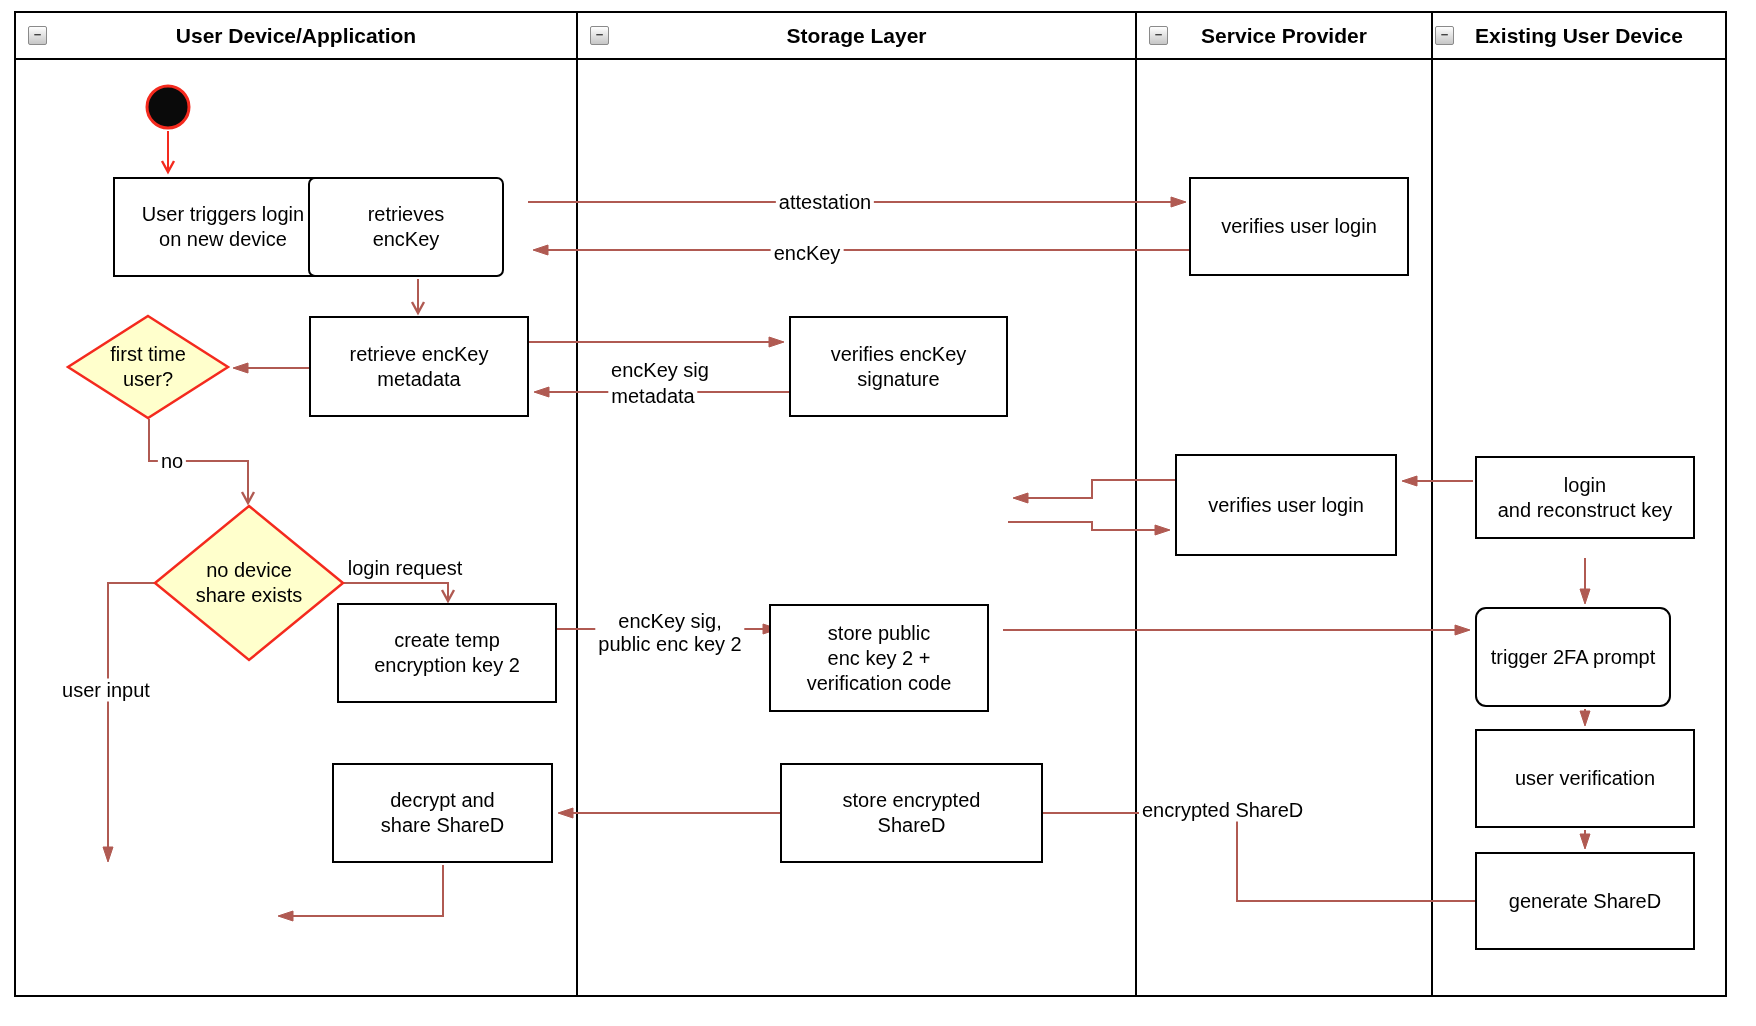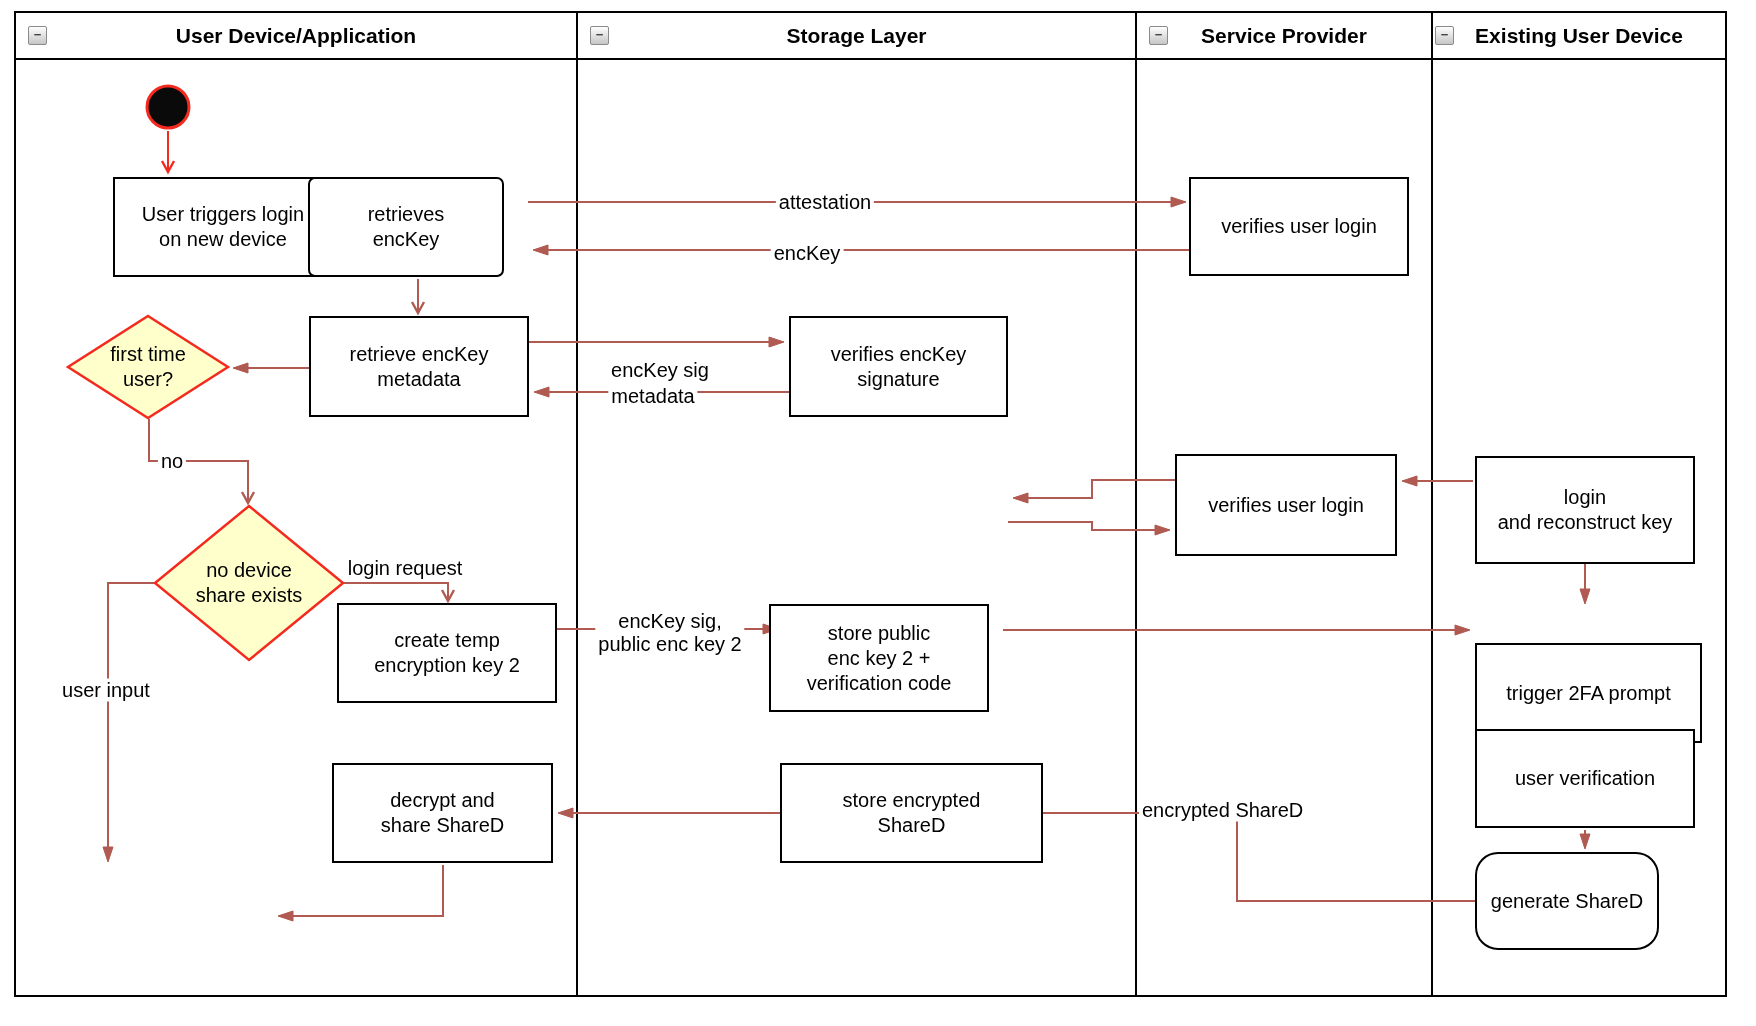--- a/index.html
+++ b/index.html
@@ -106,30 +106,30 @@
   <div class="node" style="left:73px;top:177px;width:220px;height:100px;margin-left:40px;">User triggers login
 on new device</div>
   <div class="node" style="left:308px;top:177px;width:196px;height:100px;border-radius:7px;">retrieves
 encKey</div>
   <div class="node" style="left:1189px;top:177px;width:220px;height:99px;">verifies user login</div>
   <div class="node" style="left:309px;top:316px;width:220px;height:101px;">retrieve encKey
 metadata</div>
   <div class="node" style="left:789px;top:316px;width:219px;height:101px;">verifies encKey
 signature</div>
   <div class="node" style="left:1175px;top:454px;width:222px;height:102px;">verifies user login</div>
-  <div class="node" style="left:1475px;top:456px;width:220px;height:108px;">login
+  <div class="node" style="left:1475px;top:456px;width:220px;height:83px;">login
 and reconstruct key</div>
   <div class="node" style="left:337px;top:603px;width:220px;height:100px;">create temp
 encryption key 2</div>
   <div class="node" style="left:769px;top:604px;width:220px;height:108px;">store public
 enc key 2 +
 verification code</div>
-  <div class="node" style="left:1475px;top:643px;width:227px;height:100px;">trigger 2FA prompt</div>
+  <div class="node" style="left:1475px;top:607px;width:196px;height:100px;border-radius:11px;">trigger 2FA prompt</div>
   <div class="node" style="left:1475px;top:729px;width:220px;height:99px;">user verification</div>
-  <div class="node" style="left:1475px;top:852px;width:184px;height:98px;border-radius:23px;">generate ShareD</div>
+  <div class="node" style="left:1475px;top:852px;width:220px;height:98px;">generate ShareD</div>
   <div class="node" style="left:332px;top:763px;width:221px;height:100px;">decrypt and
 share ShareD</div>
   <div class="node" style="left:780px;top:763px;width:263px;height:100px;">store encrypted
 ShareD</div>
 
   <div class="decision-label" style="left:148px;top:367px;">first time
 user?</div>
   <div class="decision-label" style="left:249px;top:583px;">no device
 share exists</div>
 

